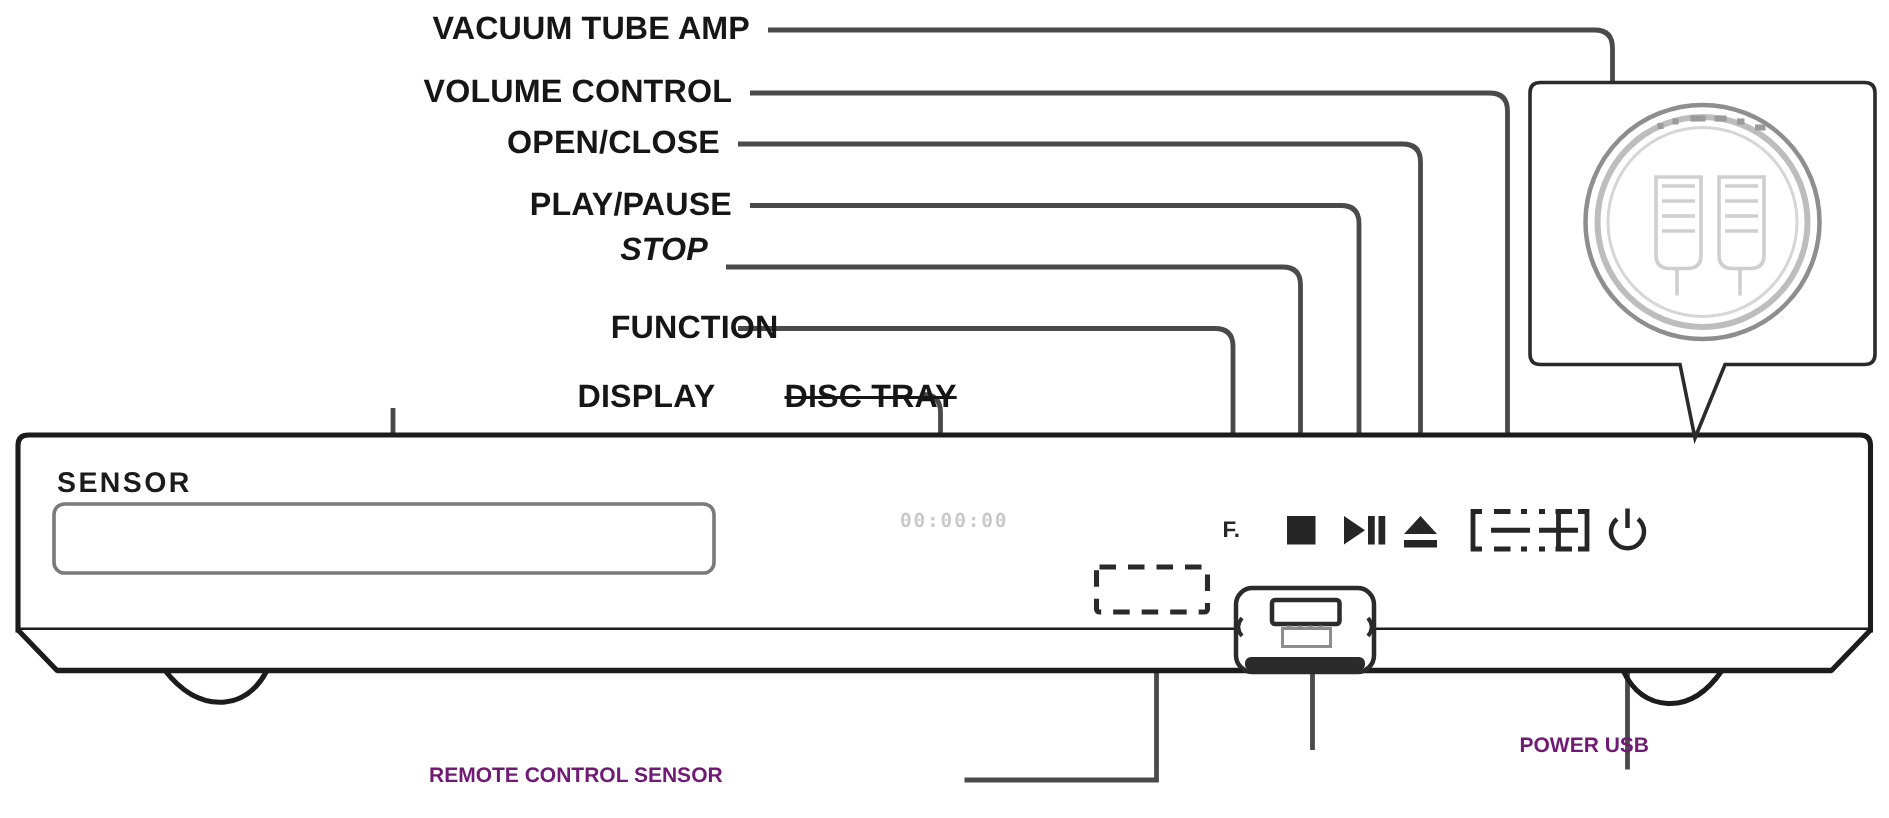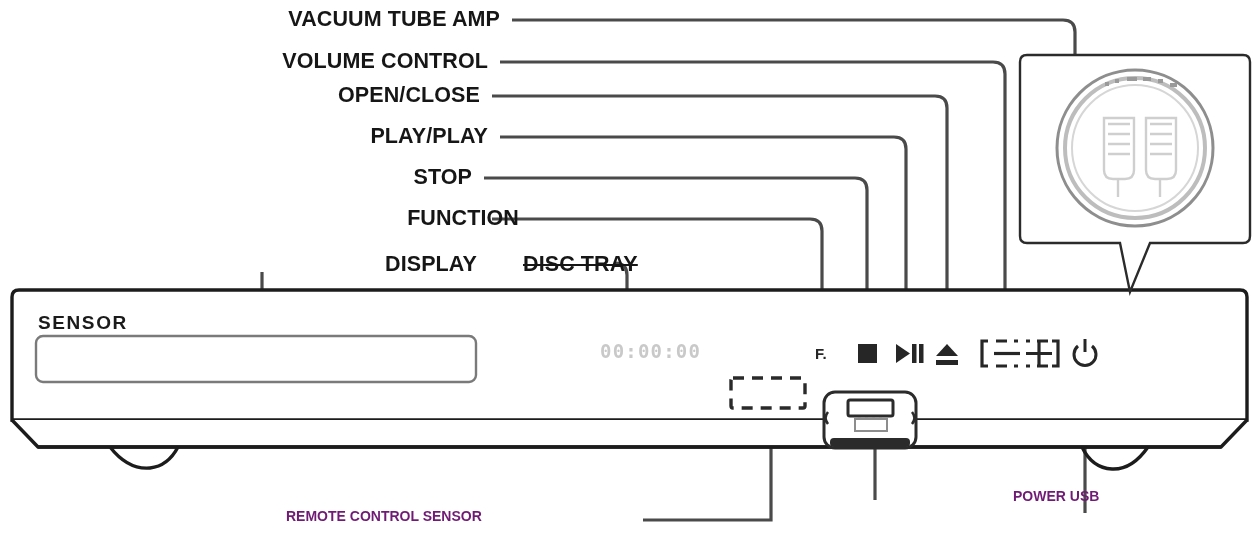--- a/index.html
+++ b/index.html
@@ -8,21 +8,21 @@
   #stage{position:absolute;inset:0;width:1259px;height:395px;}
   svg#art{position:absolute;left:0;top:0;width:1259px;height:545px;}
   .lbl{position:absolute;white-space:nowrap;font-weight:700;
        font-size:21.5px;letter-spacing:.1px;color:#161616;
        text-align:right;line-height:1;}
   .lbl-bottom{position:absolute;white-space:nowrap;font-weight:700;
        font-size:14px;color:#701a75;line-height:1;}
   .brand{position:absolute;left:38px;top:312px;font-size:19px;
        font-weight:700;letter-spacing:1.6px;color:#1b1b1b;
        font-family:"Liberation Sans",sans-serif;}
-  .seg{position:absolute;left:600px;top:340px;font-size:19px;
+  .seg{position:absolute;left:600px;top:340px;font-size:13px;
        letter-spacing:1.2px;color:#c9c9c9;
        font-family:"DejaVu Sans Mono",monospace;font-weight:700;}
   .glyph{position:absolute;color:#262626;}
   .fn{font-size:15px;font-weight:700;font-family:"Liberation Sans",sans-serif;}
   .strike{text-decoration:line-through;text-decoration-thickness:1.6px;margin-left:26px;}
 </style>
 </head>
 <body>
 
 <div id="stage">
@@ -164,23 +164,23 @@
     </g>
 
   </svg>
 
   <div class="lbl" style="right:759px;top:9px;">VACUUM TUBE AMP</div>
 
   <div class="lbl" style="right:779px;top:85px;">OPEN/CLOSE</div>
 
   <div class="lbl" style="right:771px;top:51px;">VOLUME CONTROL</div>
 
-  <div class="lbl" style="right:771px;top:126px;">PLAY/PLAY</div>
-
-  <div class="lbl" style="right:787px;top:167px;">STOP</div>
+  <div class="lbl" style="right:771px;top:126px;">PLAY/PAUSE</div>
+
+  <div class="lbl" style="right:787px;top:156px;font-style:italic;">STOP</div>
 
   <div class="lbl" style="right:740px;top:208px;">FUNCTION</div>
 
   <div class="lbl" style="left:385px;top:254px;">DISPLAY</div>
 
   <div class="lbl strike" style="left:497px;top:254px;">DISC TRAY</div>
 
   <div class="lbl-bottom" style="left:286px;top:509px;">REMOTE CONTROL SENSOR</div>
 
   <div class="lbl-bottom" style="left:1013px;top:489px;">POWER USB</div>

